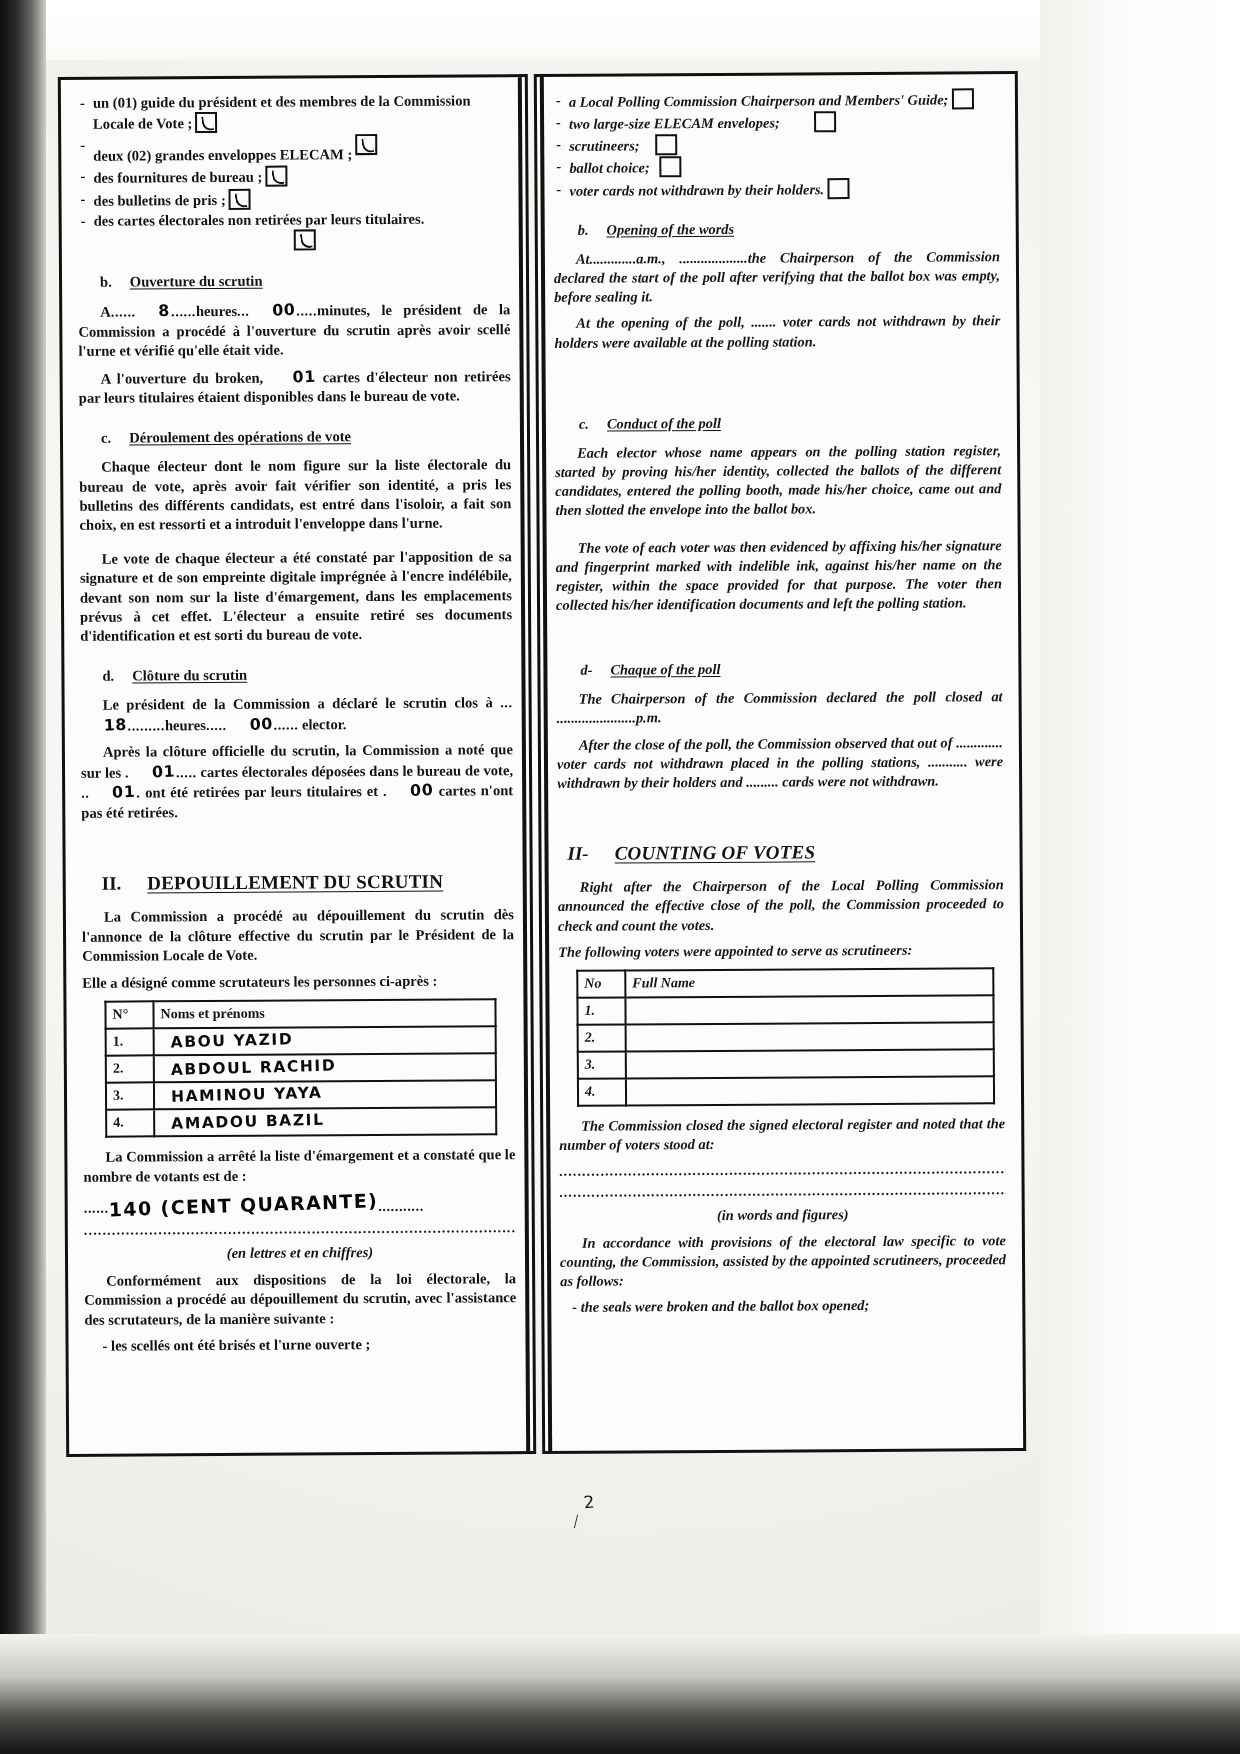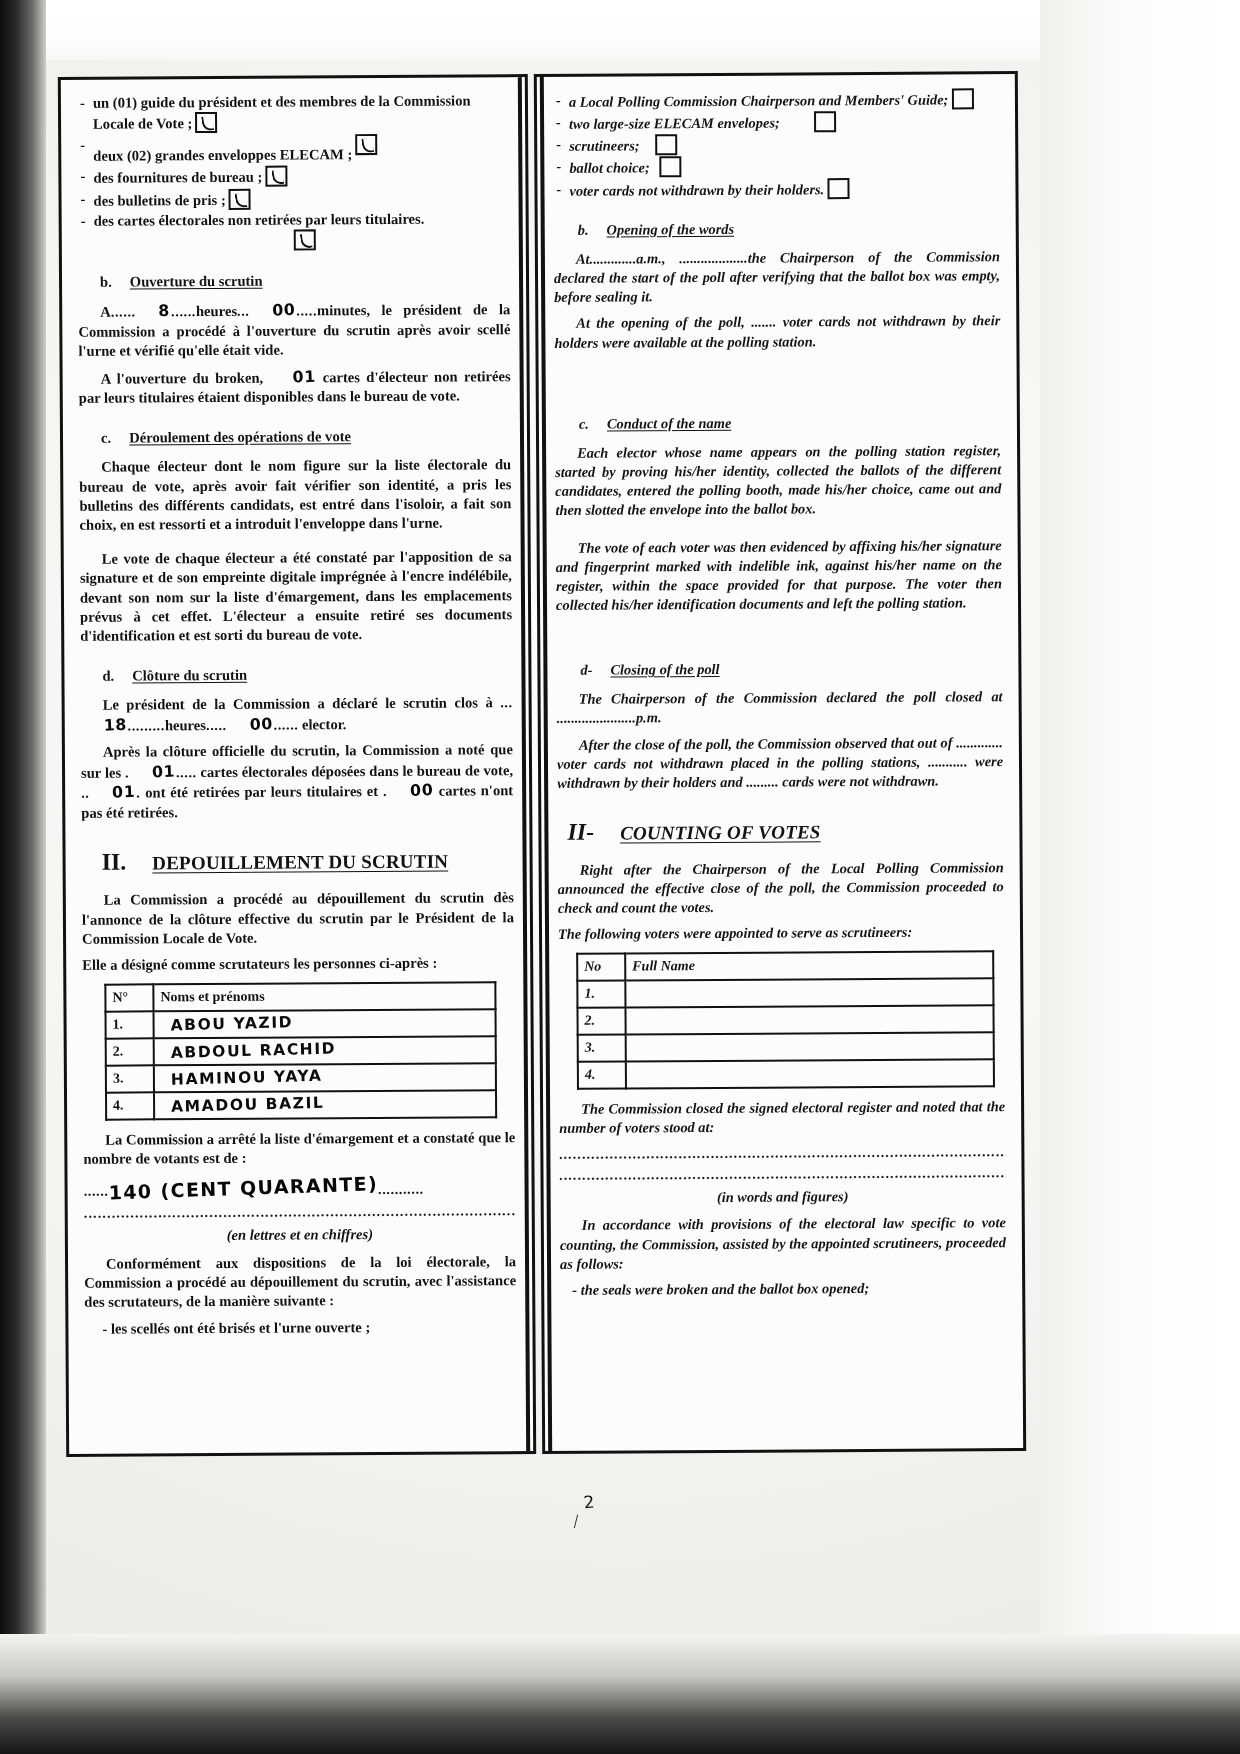--- a/index.html
+++ b/index.html
@@ -136,21 +136,21 @@
   }
   .fr .sec-head { padding-left: 22px; }
   .en .sec-head { padding-left: 24px; }
 
   .roman-head {
     margin: 24px 0 12px 0;
     display: flex;
     gap: 26px;
     align-items: baseline;
   }
-  .roman-head .num { font-weight: 700; font-size: 24px; }
+  .roman-head .num { font-weight: 700; font-size: 19px; margin-top: 24px; }
   .roman-head .title {
     font-weight: 700; font-size: 19px;
     text-decoration: underline; text-underline-offset: 3px;
     letter-spacing: .2px;
   }
   .fr .roman-head { padding-left: 20px; }
   .en .roman-head { padding-left: 10px; }
 
   p.para { margin: 0 0 7px 0; text-indent: 22px; }
   p.para.noind { text-indent: 0; }
@@ -349,29 +349,29 @@
     <div class="sec-head">
       <span class="letter">b.</span>
       <span class="title">Opening of the words</span>
     </div>
 
     <p class="para">At.............a.m., ...................the Chairperson of the Commission declared the start of the poll after verifying that the ballot box was empty, before sealing it.</p>
     <p class="para">At the opening of the poll, ....... voter cards not withdrawn by their holders were available at the polling station.</p>
 
     <div class="sec-head" style="margin-top:62px;">
       <span class="letter">c.</span>
-      <span class="title">Conduct of the name</span>
+      <span class="title">Conduct of the poll</span>
     </div>
 
     <p class="para">Each elector whose name appears on the polling station register, started by proving his/her identity, collected the ballots of the different candidates, entered the polling booth, made his/her choice, came out and then slotted the envelope into the ballot box.</p>
     <p class="para" style="margin-top:18px;">The vote of each voter was then evidenced by affixing his/her signature and fingerprint marked with indelible ink, against his/her name on the register, within the space provided for that purpose. The voter then collected his/her identification documents and left the polling station.</p>
 
     <div class="sec-head" style="margin-top:46px;">
       <span class="letter">d-</span>
-      <span class="title">Closing of the poll</span>
+      <span class="title">Chaque of the poll</span>
     </div>
 
     <p class="para">The Chairperson of the Commission declared the poll closed at ......................p.m.</p>
     <p class="para">After the close of the poll, the Commission observed that out of ............. voter cards not withdrawn placed in the polling stations, ........... were withdrawn by their holders and ......... cards were not withdrawn.</p>
 
     <div class="roman-head">
       <span class="num">II-</span>
       <span class="title">COUNTING OF VOTES</span>
     </div>
 

